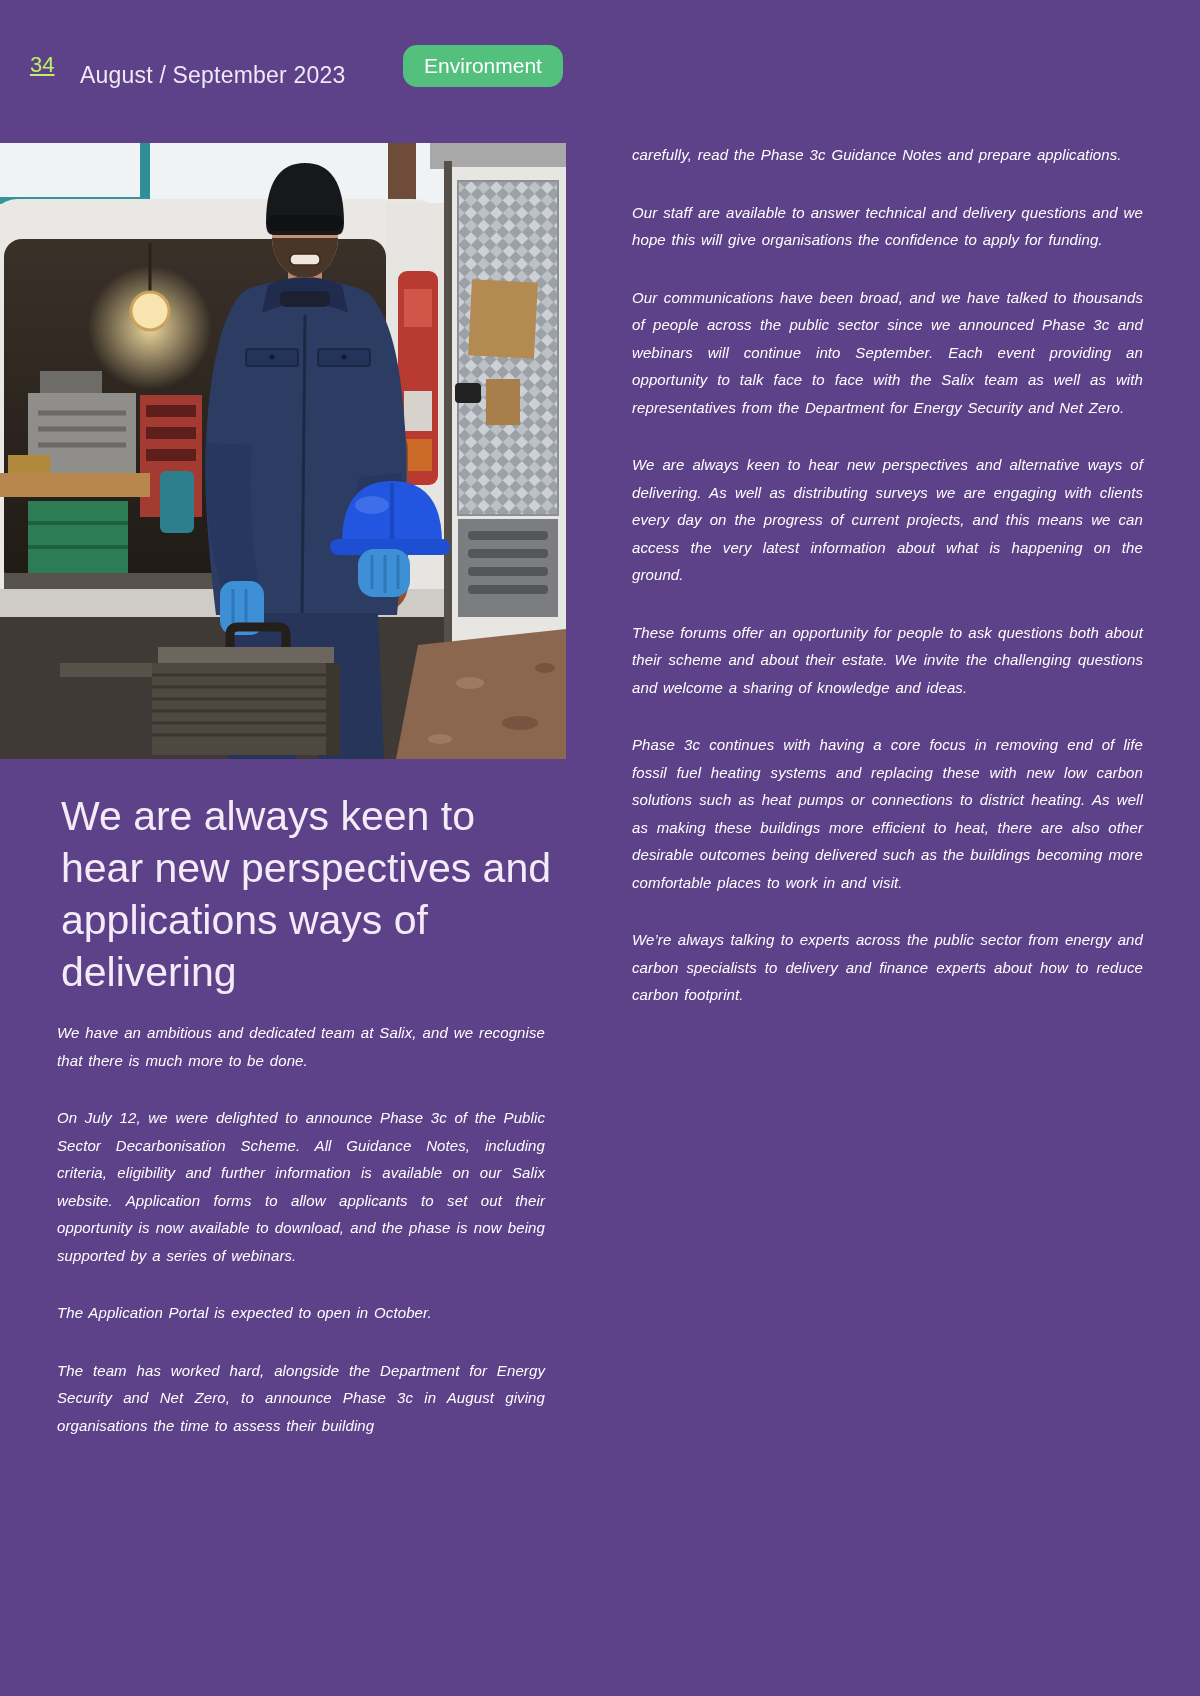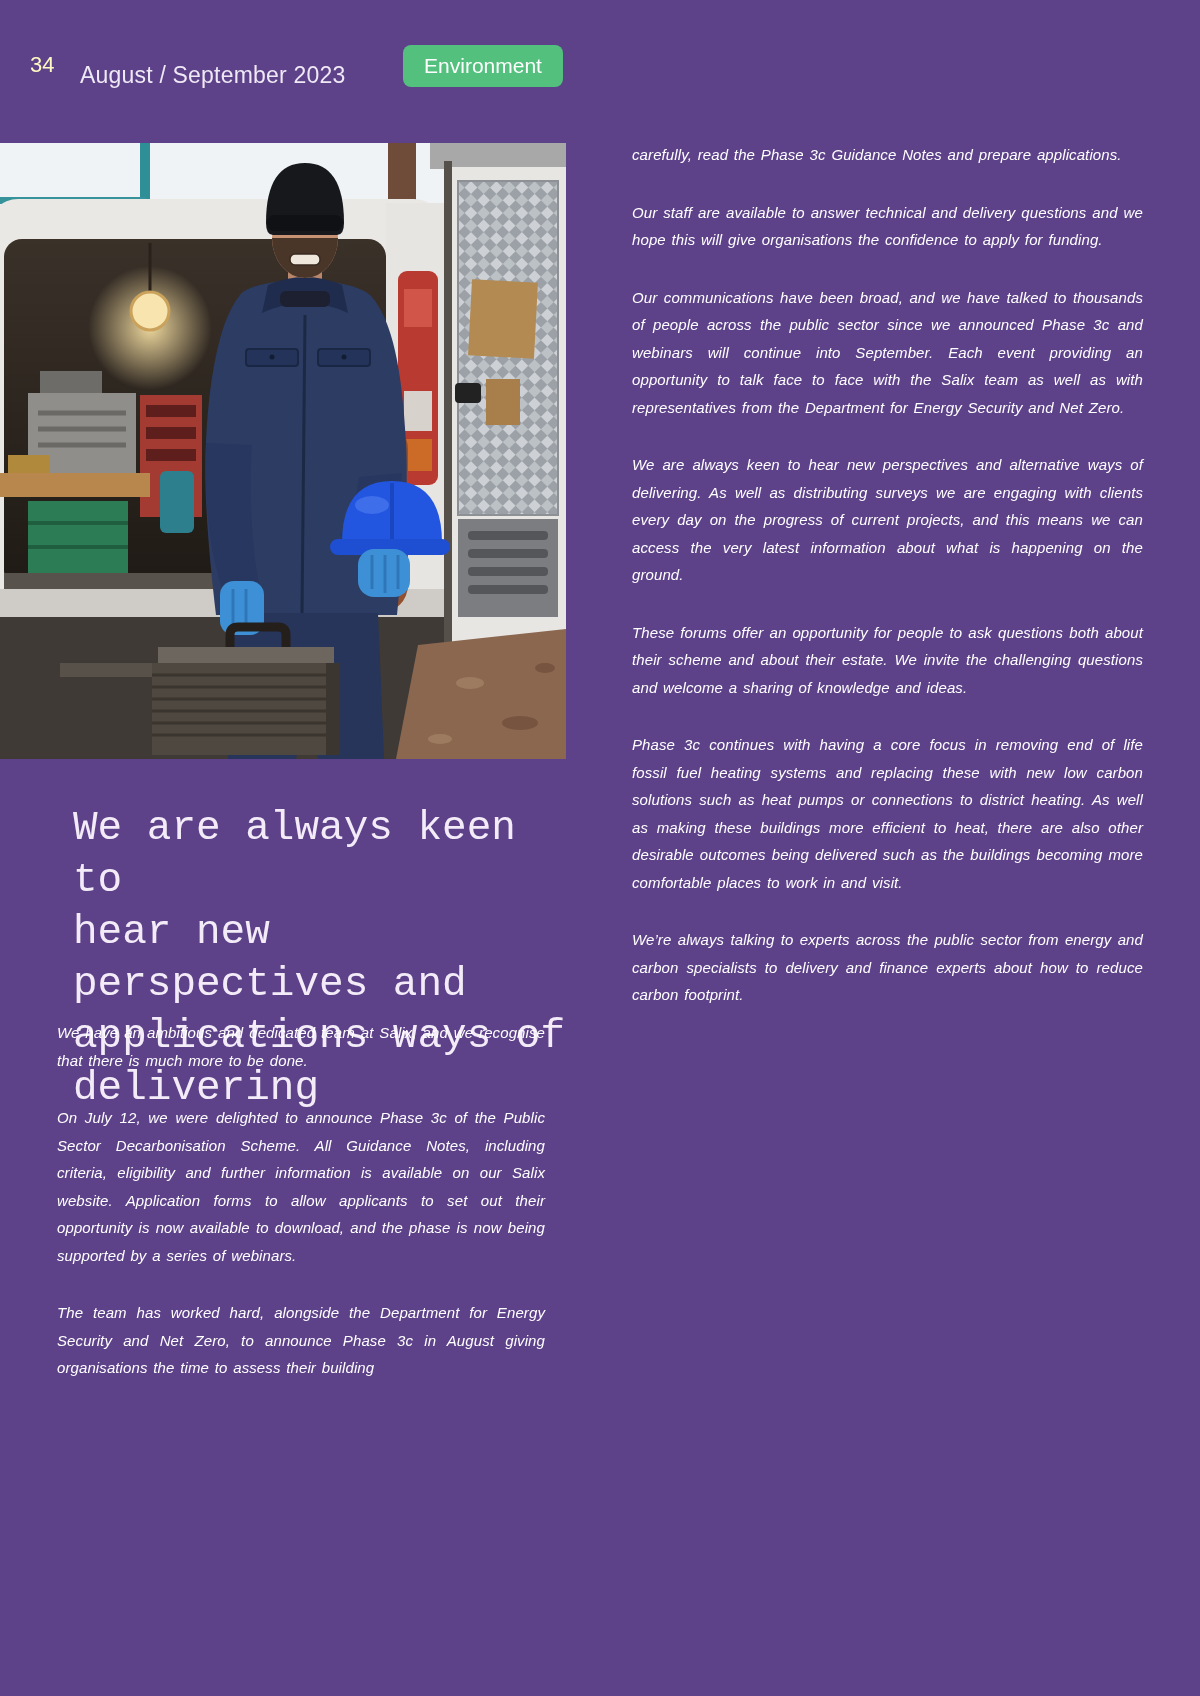--- a/index.html
+++ b/index.html
@@ -8,47 +8,47 @@
     background:#5d4189;
     font-family:"Liberation Sans", sans-serif;
     position:relative;
     overflow:hidden;
   }
   .page { position:absolute; inset:0; }
 
   
   .page-num {
     position:absolute; left:30px; top:52px;
-    font-size:22px; color:#fef9c3;
+    font-size:22px; color:#bef264;text-decoration:underline;
   }
   .issue {
     position:absolute; left:80px; top:62px;
     font-size:23px; color:#efe8f5; letter-spacing:.2px;
   }
   .badge {
     position:absolute; left:403px; top:45px;
     width:160px; height:42px;
     background:#53c07d; color:#ffffff;
     font-size:21px; line-height:42px; text-align:center;
-    border-radius:8px;
+    border-radius:14px;
   }
 
   
   .photo {
     position:absolute; left:0; top:143px;
     width:566px; height:616px; margin:0; padding:0;
     overflow:hidden;
   }
   .photo svg { display:block; width:566px; height:616px; }
 
   
   .pull-quote {
     position:absolute; left:57px; top:786px;
-    width:505px; margin:16px; padding:0;
-    font-family:Liberation Mono, monospace;
+    width:505px; margin:4px; padding:0;
+    font-family:Liberation Sans, sans-serif;
     font-size:41px; line-height:52px;
     color:#f3ecf8;
   }
 
   
   .col { position:absolute; }
   .col p {
     margin:0 0 30px 0;
     font-size:15px; line-height:27.5px;
     color:#ffffff;
@@ -228,20 +228,21 @@
 
   <blockquote class="pull-quote">
     <span>We are always keen to</span><br>
     <span>hear new perspectives and</span><br>
     <span>applications ways of delivering</span>
   </blockquote>
 
   <div class="col col-left">
     <p>We have an ambitious and dedicated team at Salix, and we recognise that there is much more to be done.</p>
     <p>On July 12, we were delighted to announce Phase 3c of the Public Sector Decarbonisation Scheme. All Guidance Notes, including criteria, eligibility and further information is available on our Salix website.  Application forms to allow applicants to set out their opportunity is now available to download, and the phase is now being supported by a series of webinars.</p>
+    <p>The Application Portal is expected to open in October.</p>
     <p>The team has worked hard, alongside the Department for Energy Security and Net Zero, to announce Phase 3c in August giving organisations the time to assess their building</p>
   </div>
 
   <div class="col col-right">
     <p>carefully, read the Phase 3c Guidance Notes and prepare applications.</p>
     <p>Our staff are available to answer technical and delivery questions and we hope this will give organisations the confidence to apply for funding.</p>
     <p>Our communications have been broad, and we have talked to thousands of people across the public sector since we announced Phase 3c and webinars will continue into September. Each event providing an opportunity to talk face to face with the Salix team as well as with representatives from the Department for Energy Security and Net Zero.</p>
     <p>We are always keen to hear new perspectives and alternative ways of delivering. As well as distributing surveys we are engaging with clients every day on the progress of current projects, and this means we can access the very latest information about what is happening on the ground.</p>
     <p>These forums offer an opportunity for people to ask questions both about their scheme and about their estate. We invite the challenging questions and welcome a sharing of knowledge and ideas.</p>
     <p>Phase 3c continues with having a core focus in removing end of life fossil fuel heating systems and replacing these with new low carbon solutions such as heat pumps or connections to district heating.  As well as making these buildings more efficient to heat, there are also other desirable outcomes being delivered such as the buildings becoming more comfortable places to work in and visit.</p>

